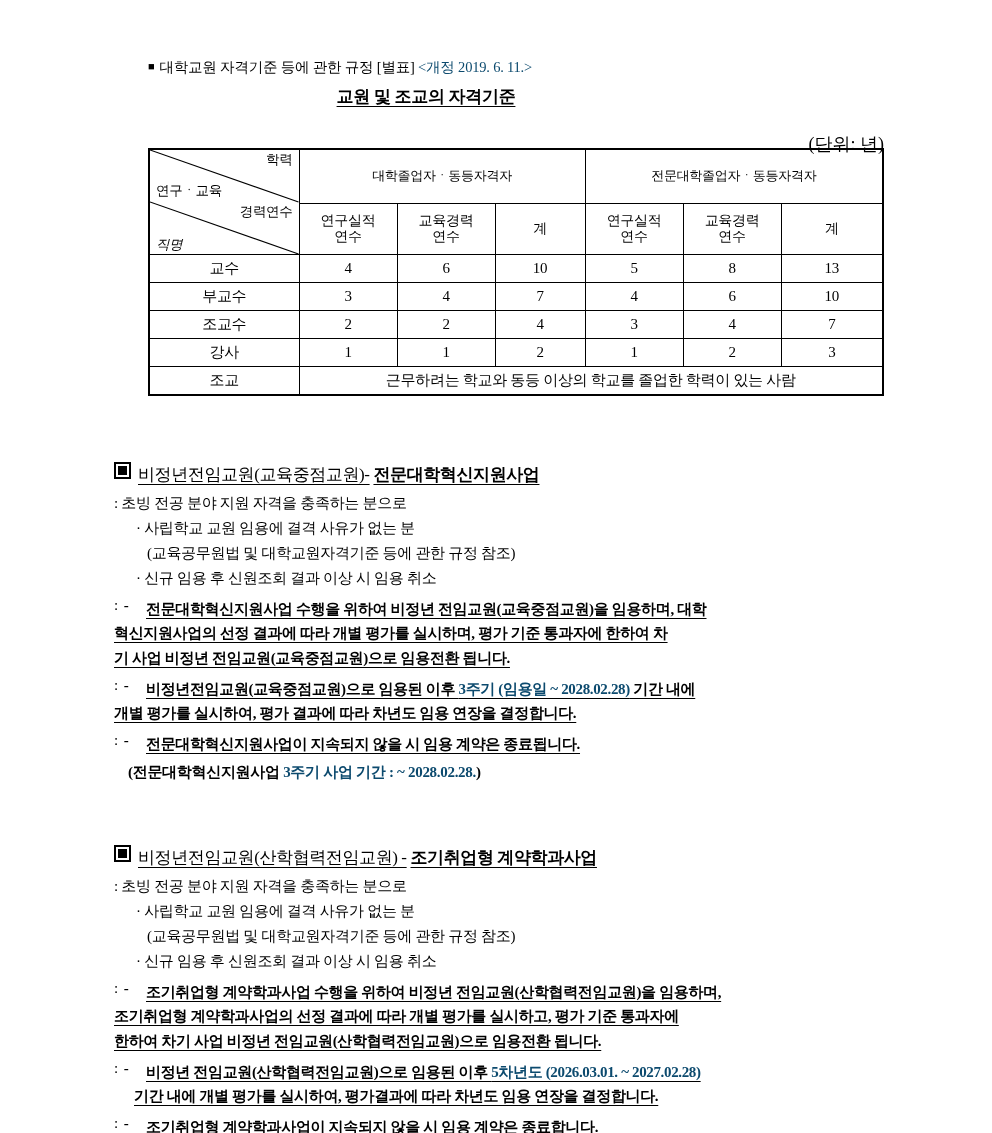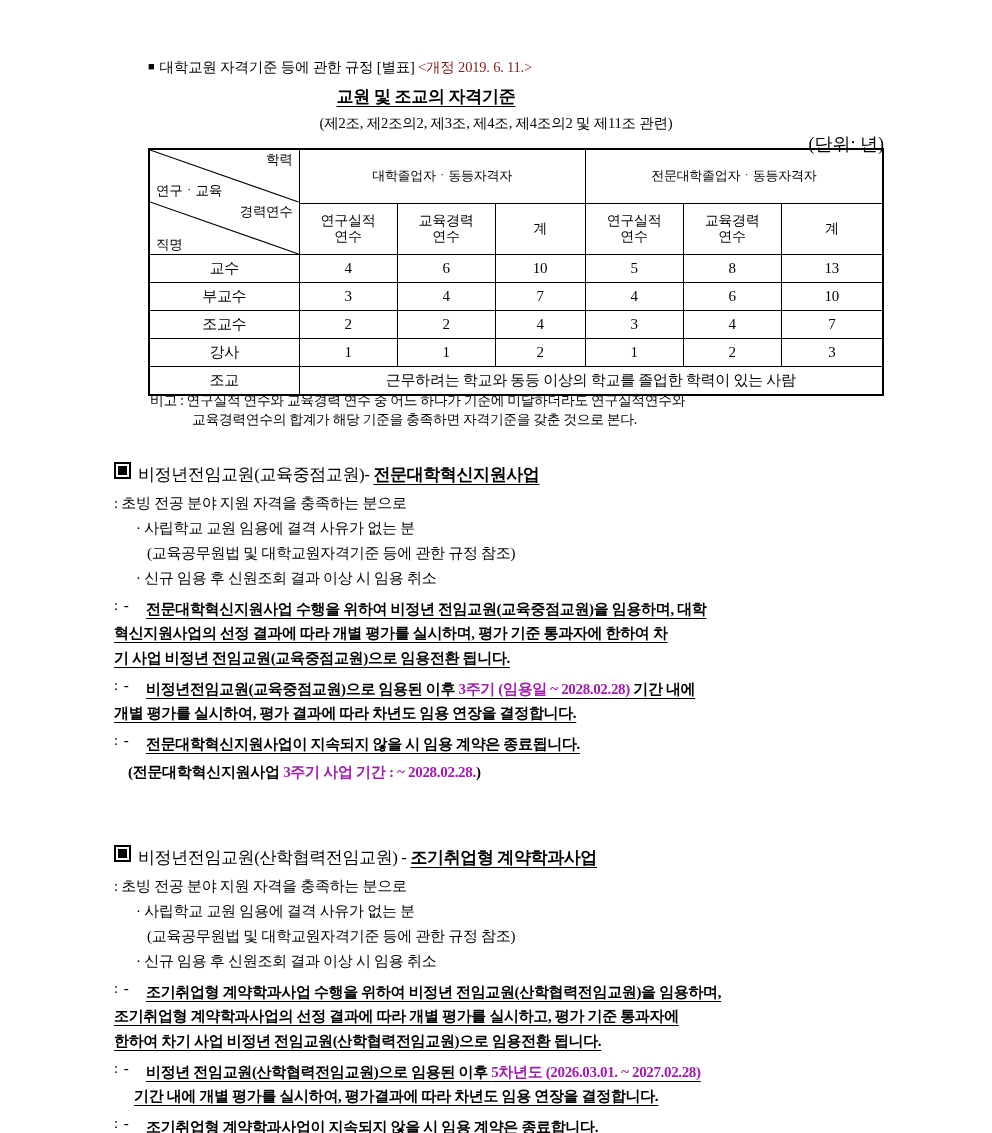--- a/index.html
+++ b/index.html
@@ -9,39 +9,39 @@
   }
   body {
     width: 992px;
     height: 1133px;
     font-family: "Liberation Serif", "DejaVu Serif", serif;
     color: #000000;
     position: relative;
     overflow: hidden;
   }
   .page { position: relative; width: 992px; height: 1133px; }
-  .red { color: #a21caf; }
+  .red { color: #0c4a6e; }
 
   
   .item-3 {
     position: absolute;
     left: 114px; top: 4px;
     font-size: 15.5px;
     letter-spacing: -0.2px;
   }
 
   
   .reg-line {
     position: absolute;
     left: 148px; top: 58px;
     font-size: 14.5px;
     letter-spacing: -0.2px;
   }
   .reg-line .sq { font-size: 11px; vertical-align: 2px; margin-right: 5px; }
-  .reg-rev { color: #7f1d1d; }
+  .reg-rev { color: #0c4a6e; }
 
   .tbl-title {
     position: absolute;
     left: 0; top: 85px;
     width: 852px;
     text-align: center;
     font-size: 17px;
     font-weight: bold;
     letter-spacing: -0.3px;
   }
@@ -128,21 +128,21 @@
   }
   .sec-head .sq {
     display: inline-block;
     width: 13px; height: 13px;
     border: 2px solid #000;
     box-shadow: inset 0 0 0 2px #fff;
     background: #000;
     margin-right: 7px;
     vertical-align: 1px;
   }
-  .sec-head .h-name { text-underline-offset: 4px; }
+  .sec-head .h-name { text-decoration: underline; text-underline-offset: 4px; }
   .sec-head .h-prog { font-weight: bold; text-decoration: underline; text-underline-offset: 4px; }
 
   .lead {
     font-size: 15px;
     letter-spacing: -0.3px;
     margin-top: 8px;
   }
   .dotline {
     font-size: 15px;
     letter-spacing: -0.3px;
@@ -181,21 +181,20 @@
 <body>
 
 <div class="page">
 
 
   <div class="reg-line">
     <span class="sq">■</span><span>대학교원 자격기준 등에 관한 규정 [별표]</span> <span class="reg-rev">&lt;개정 2019. 6. 11.&gt;</span>
   </div>
 
   <div class="tbl-title"><span>교원 및 조교의 자격기준</span></div>
-  <div class="tbl-sub">(제2조, 제2조의2, 제3조, 제4조, 제4조의2 및 제11조 관련)</div>
   <div class="unit">(단위: 년)</div>
 
   <table class="qtable">
     <colgroup>
       <col style="width:150px">
       <col style="width:98px">
         <col style="width:98px">
         <col style="width:90px">
       <col style="width:98px">
         <col style="width:98px">
@@ -205,21 +204,21 @@
       <tr class="first">
         <td class="outer-l" rowspan="2">
           <div class="diag" style="height:104px;">
             <svg class="dline" viewBox="0 0 150 104" preserveAspectRatio="none">
               <line x1="0" y1="0" x2="150" y2="52" stroke="#000" stroke-width="1.1"></line>
               <line x1="0" y1="52" x2="150" y2="104" stroke="#000" stroke-width="1.1"></line>
             </svg>
             <span class="tr-lbl" style="top:2px;">학력</span>
             <span class="bl-lbl" style="bottom:56px;">연구ㆍ교육</span>
             <span class="tr-lbl" style="top:54px;margin-left:13px;">경력연수</span>
-            <span class="bl-lbl" style="bottom:2px;">직명</span>
+            <span class="bl-lbl" style="bottom:2px;font-style:italic;">직명</span>
           </div>
         </td>
         <td class="grp-head" colspan="3">대학졸업자ㆍ동등자격자</td>
         <td class="grp-head outer-r" colspan="3">전문대학졸업자ㆍ동등자격자</td>
       </tr>
       <tr>
         <td class="sub-head"><span>연구실적</span><br><span>연수</span></td>
         <td class="sub-head"><span>교육경력</span><br><span>연수</span></td>
         <td class="sub-head">계</td>
         <td class="sub-head"><span>연구실적</span><br><span>연수</span></td>
@@ -263,24 +262,20 @@
         <td>2</td>
         <td class="outer-r">3</td>
       </tr>
       <tr class="body-row last">
         <td class="outer-l">조교</td>
         <td class="wide-note outer-r" colspan="6">근무하려는 학교와 동등 이상의 학교를 졸업한 학력이 있는 사람</td>
       </tr>
     </tbody>
   </table>
 
-  <div class="remark">
-    <span>비고 : 연구실적 연수와 교육경력 연수 중 어느 하나가 기준에 미달하더라도 연구실적연수와</span>
-    <span class="r2">교육경력연수의 합계가 해당 기준을 충족하면 자격기준을 갖춘 것으로 본다.</span>
-  </div>
 
   <div class="section" style="left:114px; top:462px; width:880px;">
     <div class="sec-head">
       <span class="sq"></span><span class="h-name">비정년전임교원(교육중점교원)-</span> <span class="h-prog">전문대학혁신지원사업</span>
     </div>
     <div class="lead">: 초빙 전공 분야 지원 자격을 충족하는 분으로</div>
     <div class="dotline" style="padding-left:22px;">· 사립학교 교원 임용에 결격 사유가 없는 분</div>
     <div class="dotline" style="padding-left:33px;">(교육공무원법 및 대학교원자격기준 등에 관한 규정 참조)</div>
     <div class="dotline" style="padding-left:22px;">· 신규 임용 후 신원조회 결과 이상 시 임용 취소</div>
 

